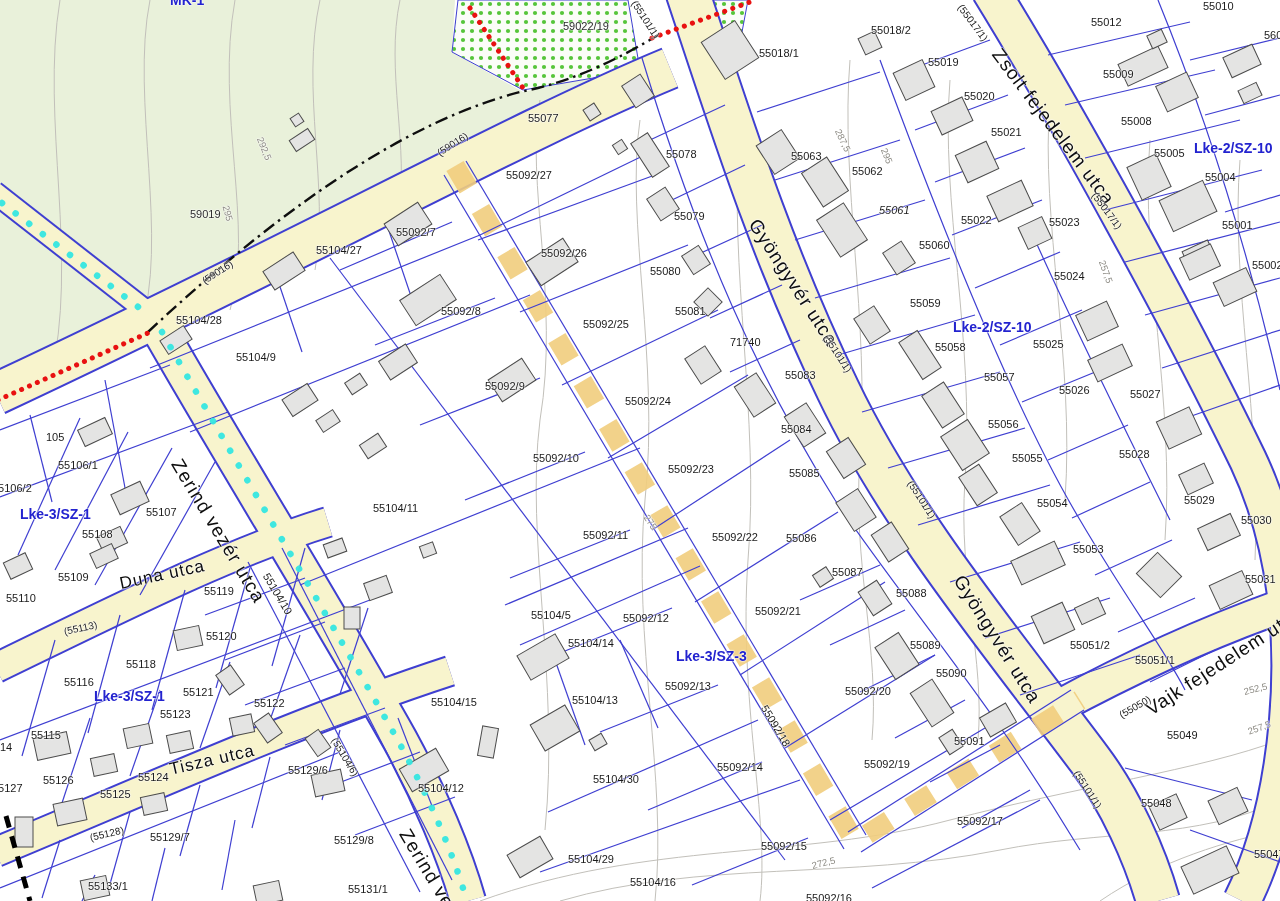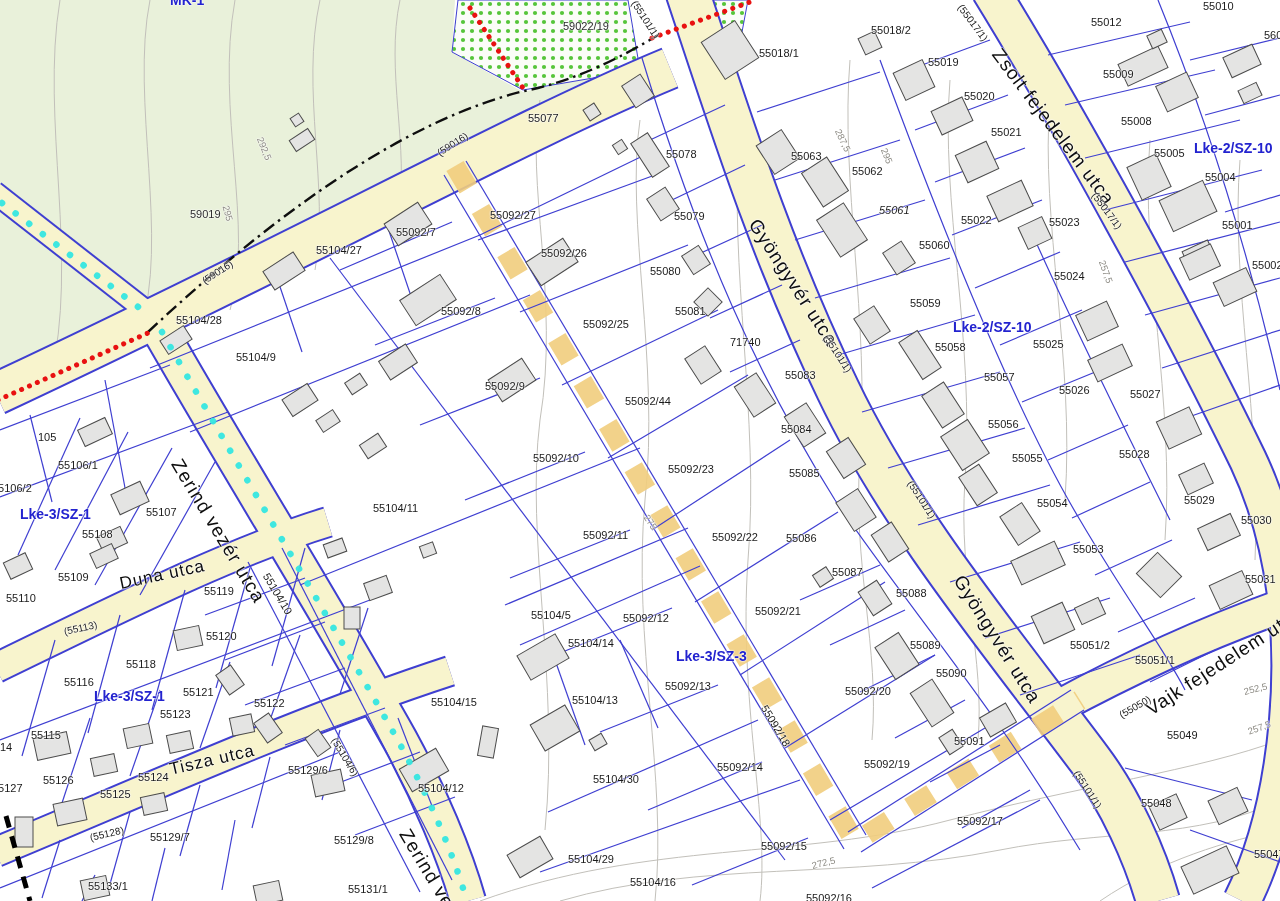--- a/index.html
+++ b/index.html
@@ -359,21 +359,21 @@
       <div class="lbl contour" style="left: 226px; top: 200px; transform: rotate(75deg);">295</div>
       <div class="lbl contour" style="left: 884px; top: 143px; transform: rotate(68deg);">295</div>
       <div class="lbl contour" style="left: 838px; top: 124px; transform: rotate(65deg);">287,5</div>
       <div class="lbl contour" style="left: 1102px; top: 255px; transform: rotate(70deg);">257,5</div>
       <div class="lbl contour" style="left: 1248px; top: 726px; transform: rotate(-20deg);">257,5</div>
       <div class="lbl contour" style="left: 812px; top: 860px; transform: rotate(-14deg);">272,5</div>
       <div class="lbl contour" style="left: 646px; top: 510px; transform: rotate(55deg);">275</div>
       <div class="lbl contour" style="left: 1244px; top: 686px; transform: rotate(-14deg);">252,5</div>
       <div class="lbl area" style="left: 190px; top: 208px;">59019</div>
       <div class="lbl area" style="left: 563px; top: 20px;">59022/19</div>
-      <div class="lbl parcel" style="left: 6px; top: 431px; padding-left: 32px;">105</div>
+      <div class="lbl parcel" style="left: 14px; top: 431px; padding-left: 32px;">105</div>
       <div class="lbl parcel" style="left: 58px; top: 459px;">55106/1</div>
       <div class="lbl parcel" style="left: -8px; top: 482px;">55106/2</div>
       <div class="lbl parcel" style="left: 146px; top: 506px;">55107</div>
       <div class="lbl parcel" style="left: 82px; top: 528px;">55108</div>
       <div class="lbl parcel" style="left: 58px; top: 571px;">55109</div>
       <div class="lbl parcel" style="left: 6px; top: 592px;">55110</div>
       <div class="lbl parcel" style="left: 204px; top: 585px;">55119</div>
       <div class="lbl parcel" style="left: 206px; top: 630px;">55120</div>
       <div class="lbl parcel" style="left: 126px; top: 658px;">55118</div>
       <div class="lbl parcel" style="left: 64px; top: 676px;">55116</div>
@@ -407,24 +407,24 @@
       <div class="lbl parcel" style="left: 396px; top: 226px;">55092/7</div>
       <div class="lbl parcel" style="left: 441px; top: 305px;">55092/8</div>
       <div class="lbl parcel" style="left: 485px; top: 380px;">55092/9</div>
       <div class="lbl parcel" style="left: 533px; top: 452px;">55092/10</div>
       <div class="lbl parcel" style="left: 583px; top: 529px;">55092/11</div>
       <div class="lbl parcel" style="left: 623px; top: 612px;">55092/12</div>
       <div class="lbl parcel" style="left: 665px; top: 680px;">55092/13</div>
       <div class="lbl parcel" style="left: 717px; top: 761px;">55092/14</div>
       <div class="lbl parcel" style="left: 761px; top: 840px;">55092/15</div>
       <div class="lbl parcel" style="left: 806px; top: 892px;">55092/16</div>
-      <div class="lbl parcel" style="left: 490px; top: 169px; margin-top: 40px;">55092/27</div>
+      <div class="lbl parcel" style="left: 506px; top: 169px;">55092/27</div>
       <div class="lbl parcel" style="left: 541px; top: 247px;">55092/26</div>
       <div class="lbl parcel" style="left: 583px; top: 318px;">55092/25</div>
-      <div class="lbl parcel" style="left: 625px; top: 395px;">55092/44</div>
+      <div class="lbl parcel" style="left: 625px; top: 395px;">55092/24</div>
       <div class="lbl parcel" style="left: 668px; top: 463px;">55092/23</div>
       <div class="lbl parcel" style="left: 712px; top: 531px;">55092/22</div>
       <div class="lbl parcel" style="left: 755px; top: 605px;">55092/21</div>
       <div class="lbl parcel" style="left: 797px; top: 685px; padding-left: 48px;">55092/20</div>
       <div class="lbl parcel" style="left: 864px; top: 758px;">55092/19</div>
       <div class="lbl parcel" style="left: 764px; top: 700px; transform: rotate(59deg);">55092/18</div>
       <div class="lbl parcel" style="left: 957px; top: 815px;">55092/17</div>
       <div class="lbl parcel" style="left: 528px; top: 112px;">55077</div>
       <div class="lbl parcel" style="left: 666px; top: 148px;">55078</div>
       <div class="lbl parcel" style="left: 674px; top: 210px;">55079</div>

